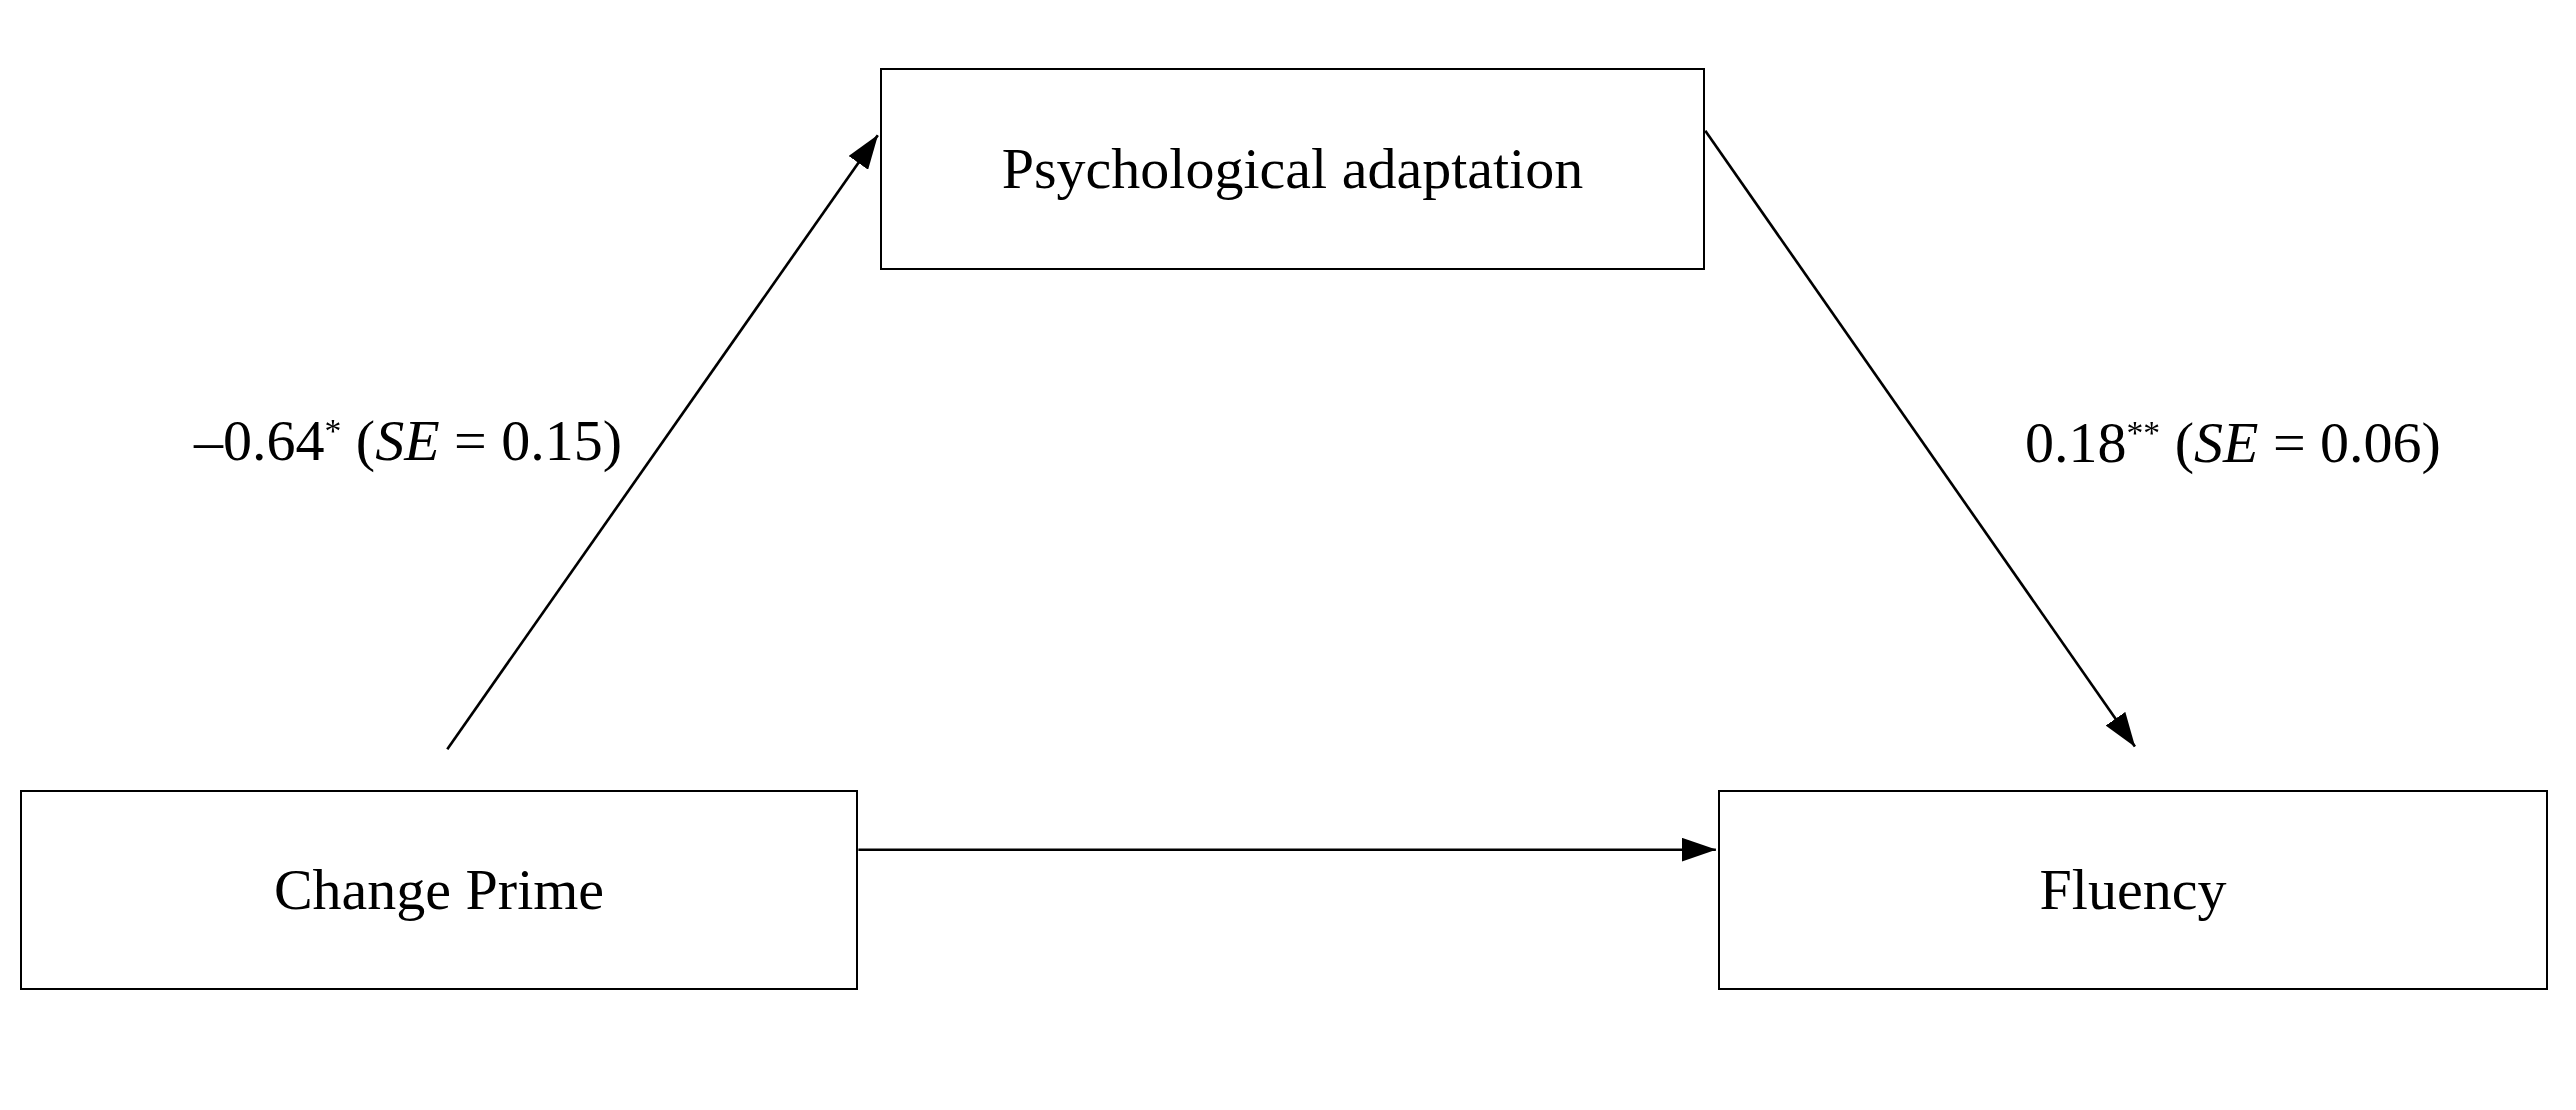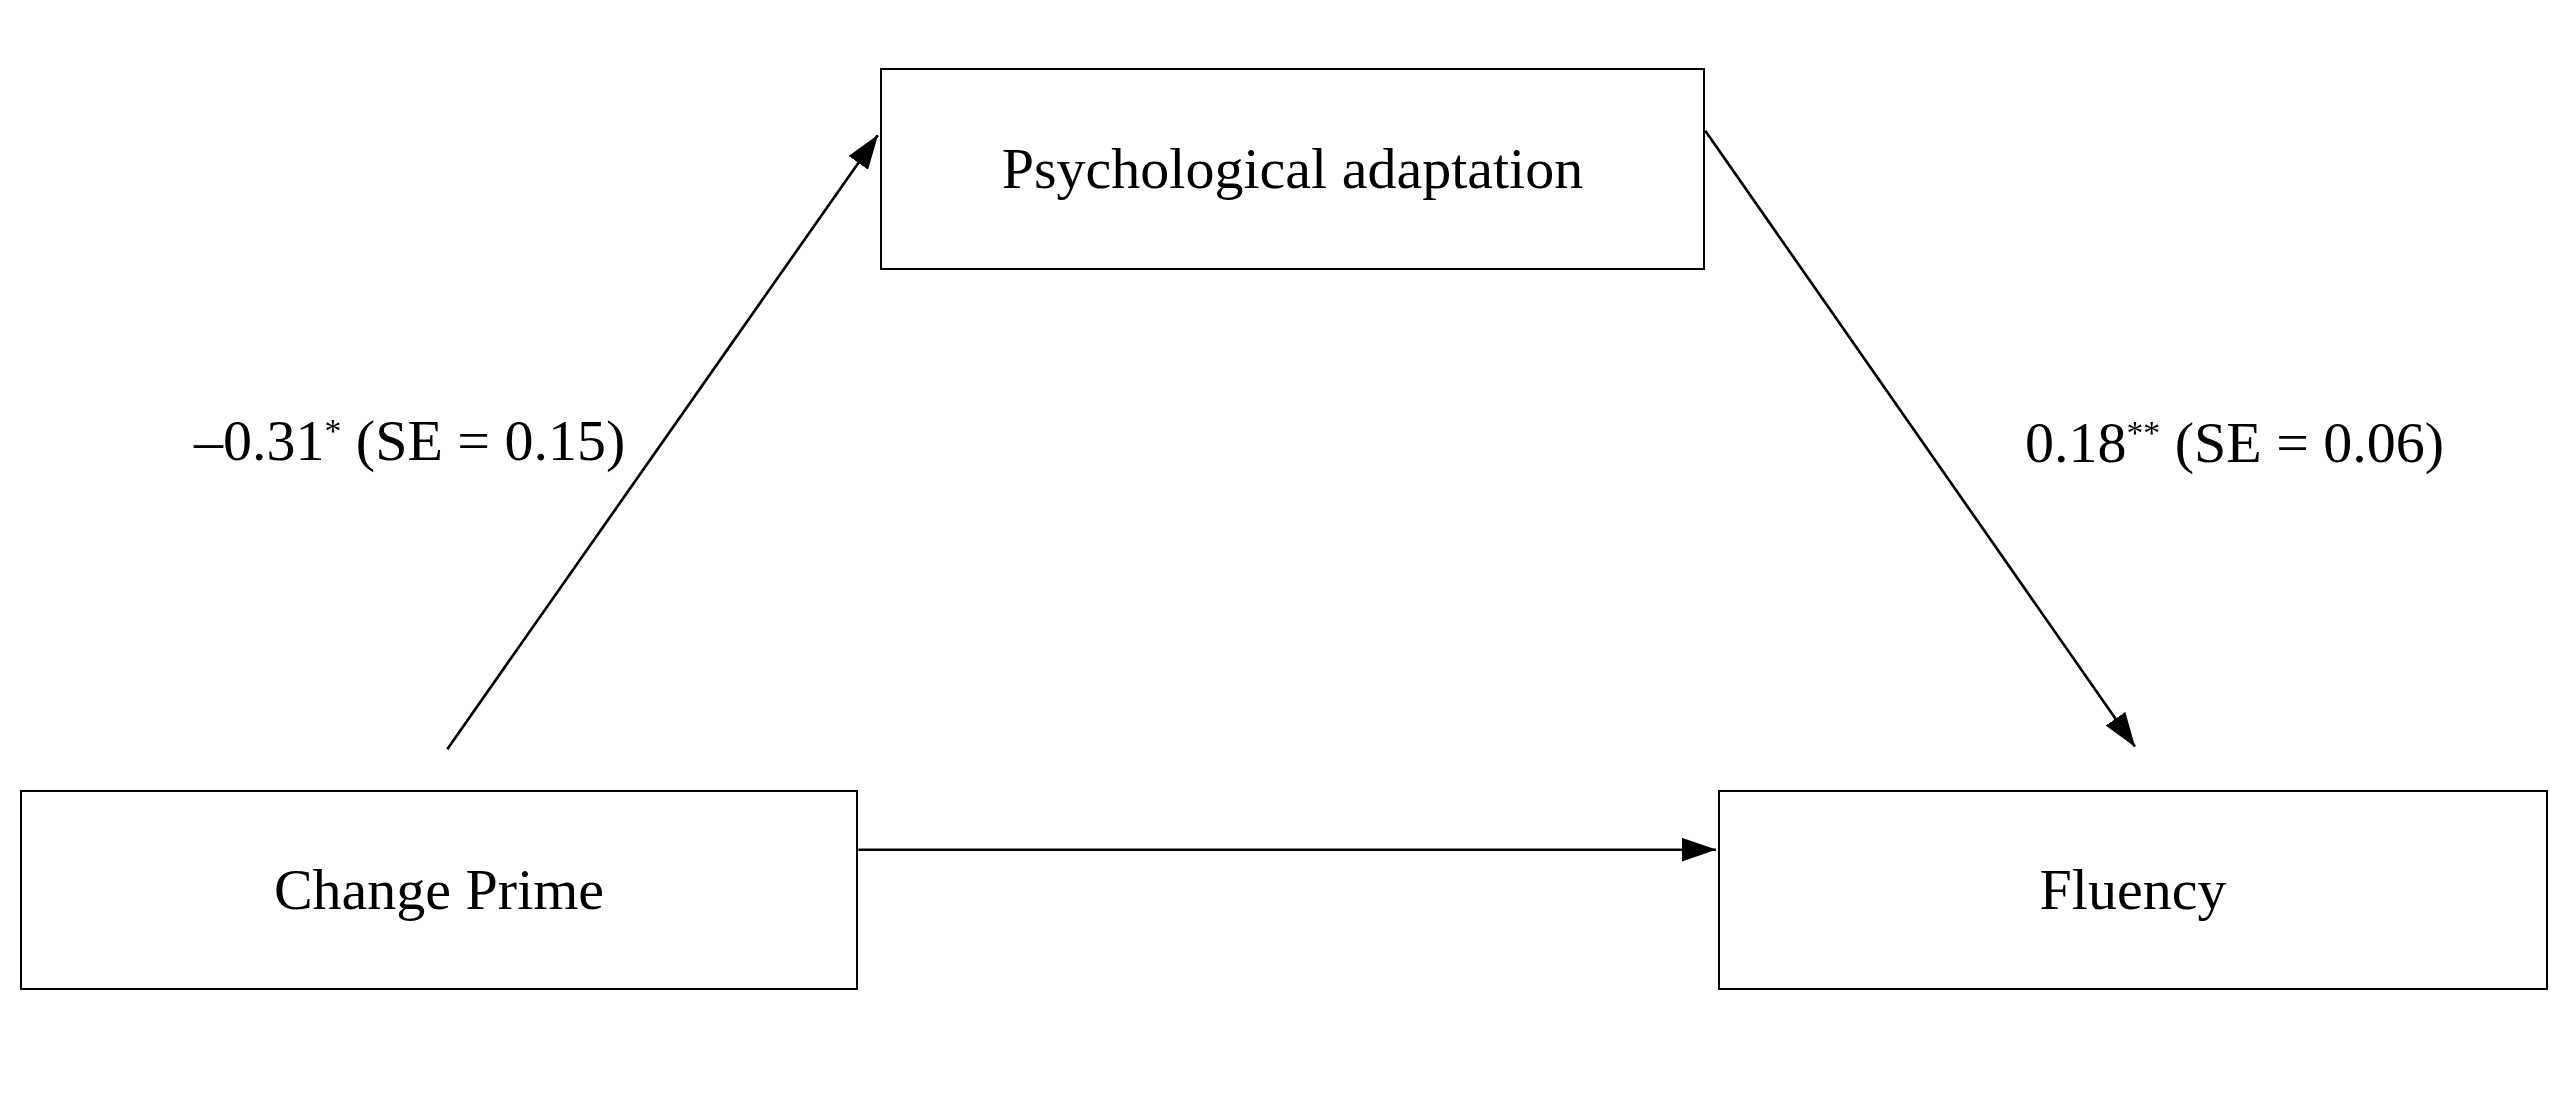--- a/index.html
+++ b/index.html
@@ -56,21 +56,21 @@
     font-size: 55px;
     line-height: 74px;
     white-space: pre;
   }
   .stat-label sup, #effects-block sup {
     font-size: 58%;
     vertical-align: baseline;
     position: relative;
     top: -0.55em;
   }
-  .se { }
+  .se { font-style: italic; }
 </style>
 </head>
 <body>
 
 <div id="canvas">
 
   <svg id="paths-layer" viewBox="0 0 2920 1259" xmlns="http://www.w3.org/2000/svg">
     <defs>
       <marker id="arrowhead" markerUnits="strokeWidth" markerWidth="13" markerHeight="9" refX="12.8" refY="4.5" orient="auto">
         <path d="M0,0 L13,4.5 L0,9 Z" fill="#000000"></path>
@@ -86,21 +86,21 @@
   </div>
 
   <div id="predictor-box" class="node-box">
     <span class="box-line">Change Prime</span>
   </div>
 
   <div id="outcome-box" class="node-box">
     <span class="box-line">Fluency</span>
   </div>
 
-  <div id="path-a-label" class="stat-label"><span>–0.31</span><sup>*</sup><span> (</span><span class="se">SE</span><span> = 0.15)</span></div>
+  <div id="path-a-label" class="stat-label"><span>–0.64</span><sup>*</sup><span> (</span><span class="se">SE</span><span> = 0.15)</span></div>
 
   <div id="path-b-label" class="stat-label"><span>0.18</span><sup>**</sup><span> (</span><span class="se">SE</span><span> = 0.06)</span></div>
 
   <div id="effects-block">
     <div><span>Direct Effect =</span><span>–0.30</span><span> (</span><span class="se">SE</span><span> = 0.12)</span></div>
     
   </div>
 
 </div>
 

